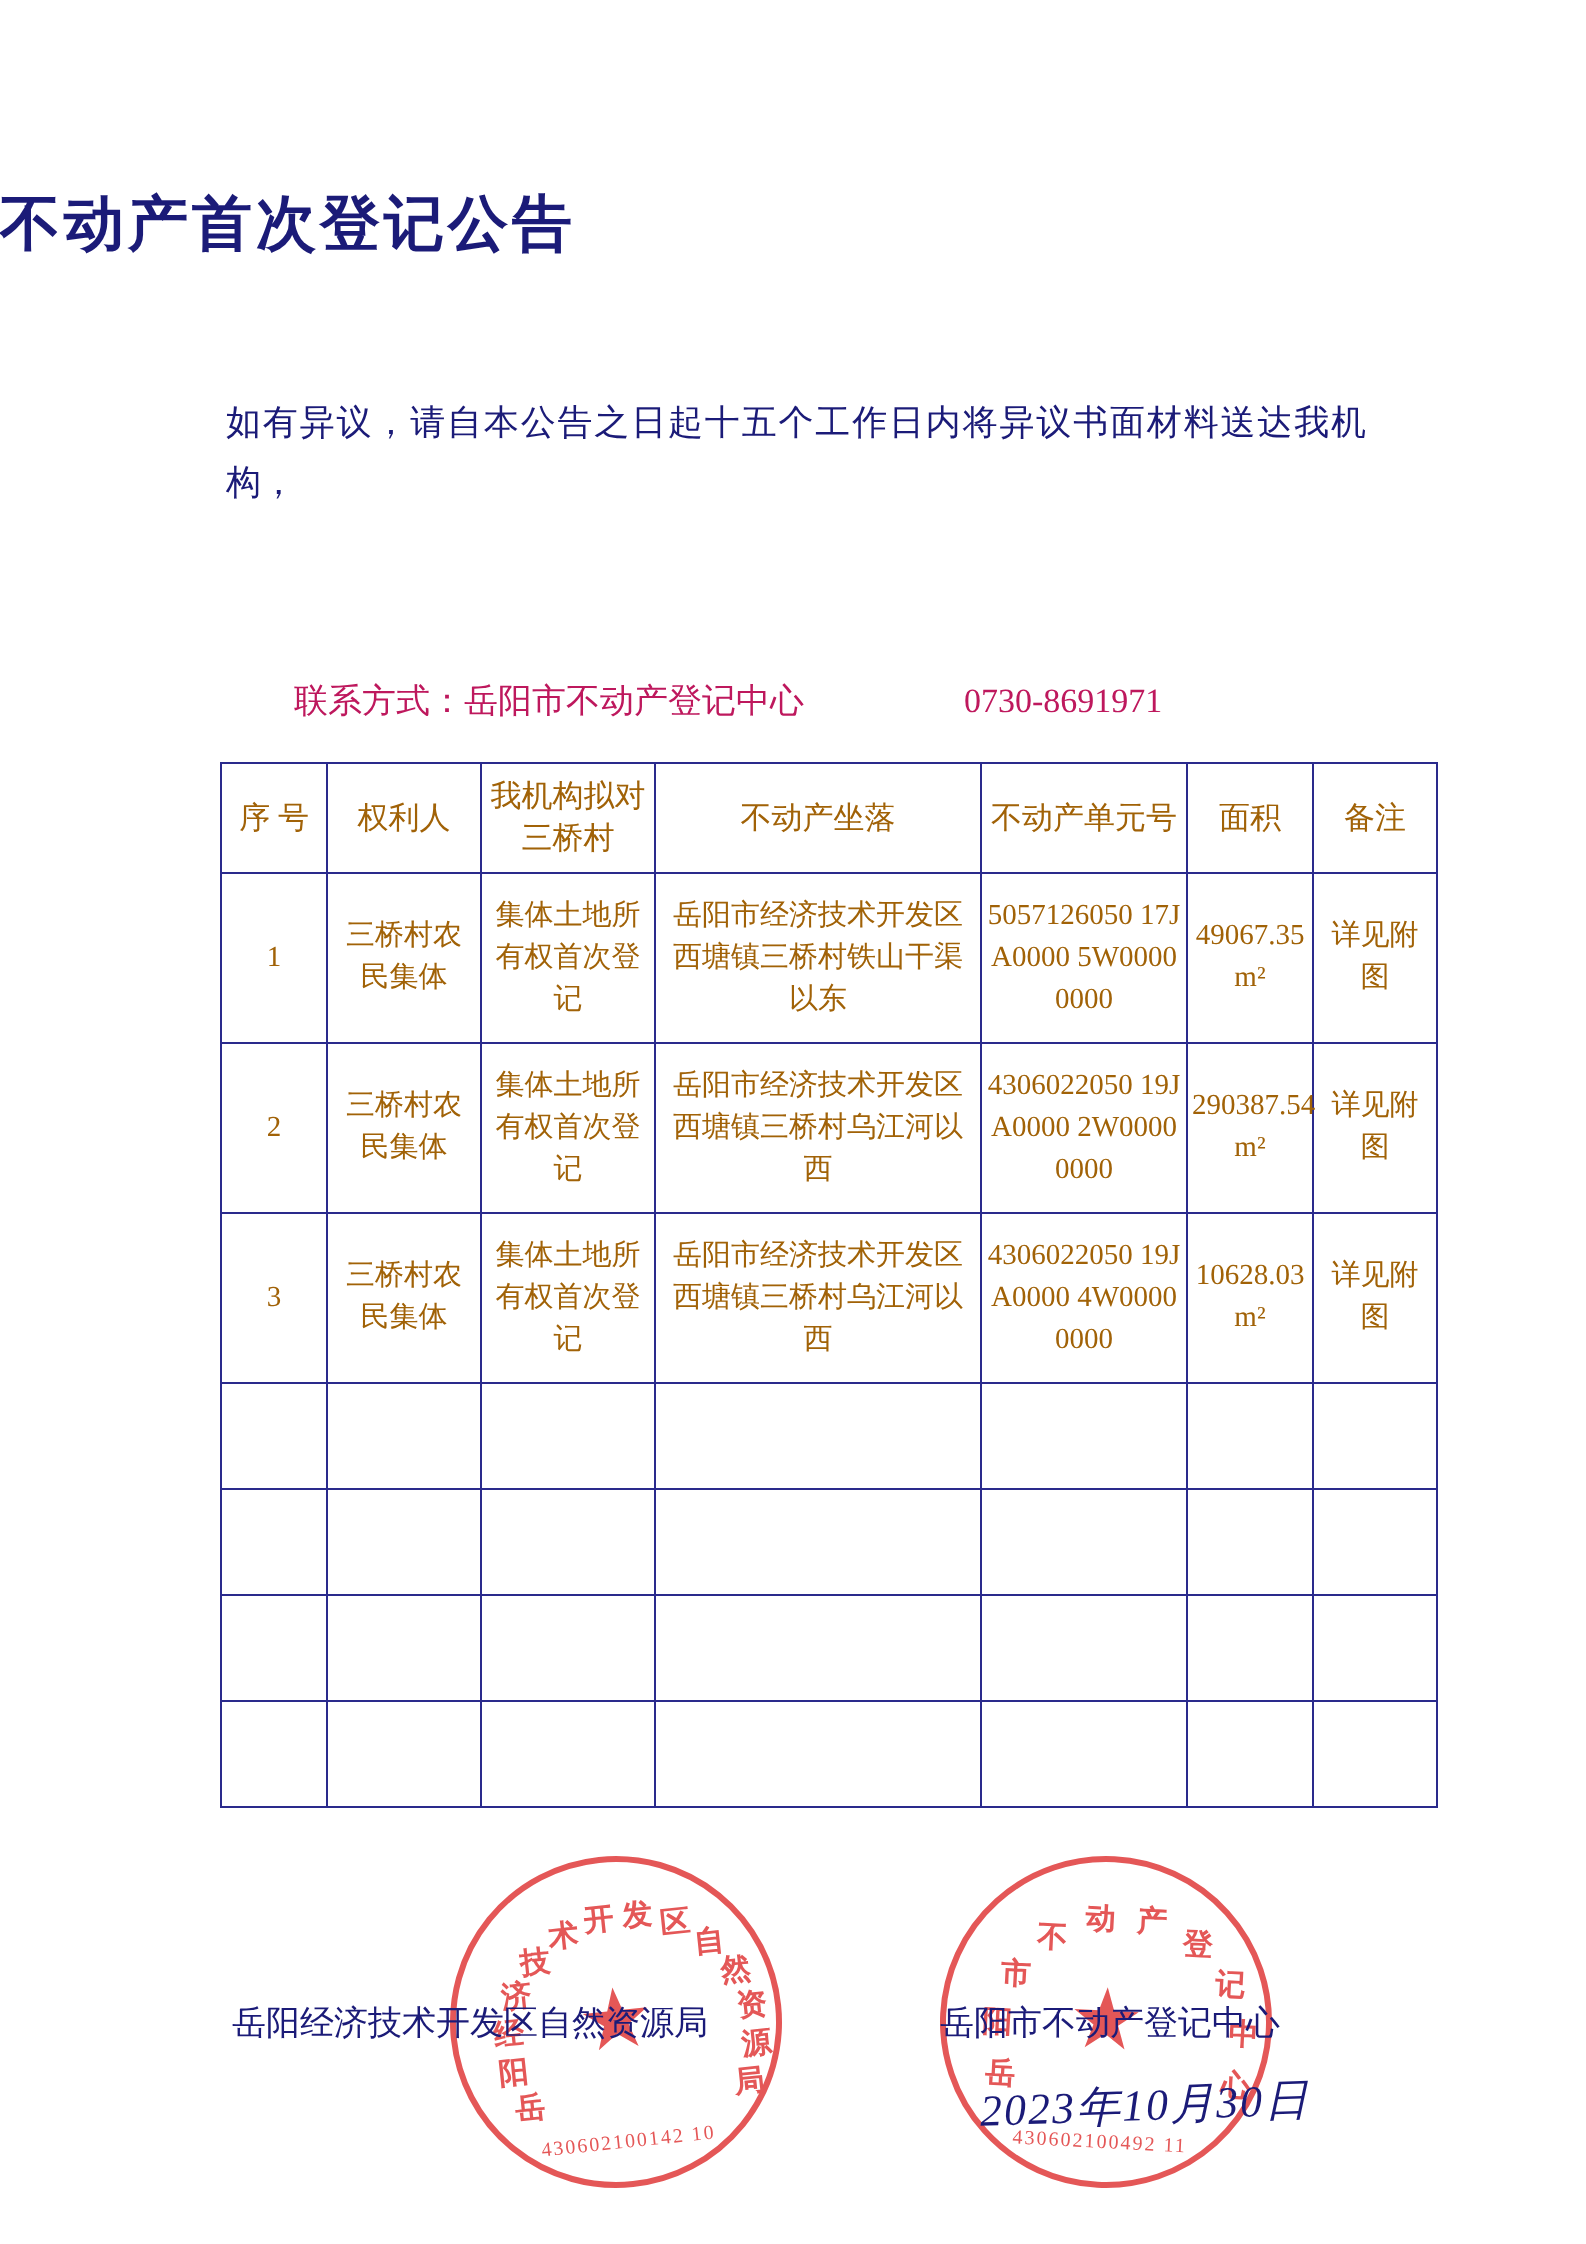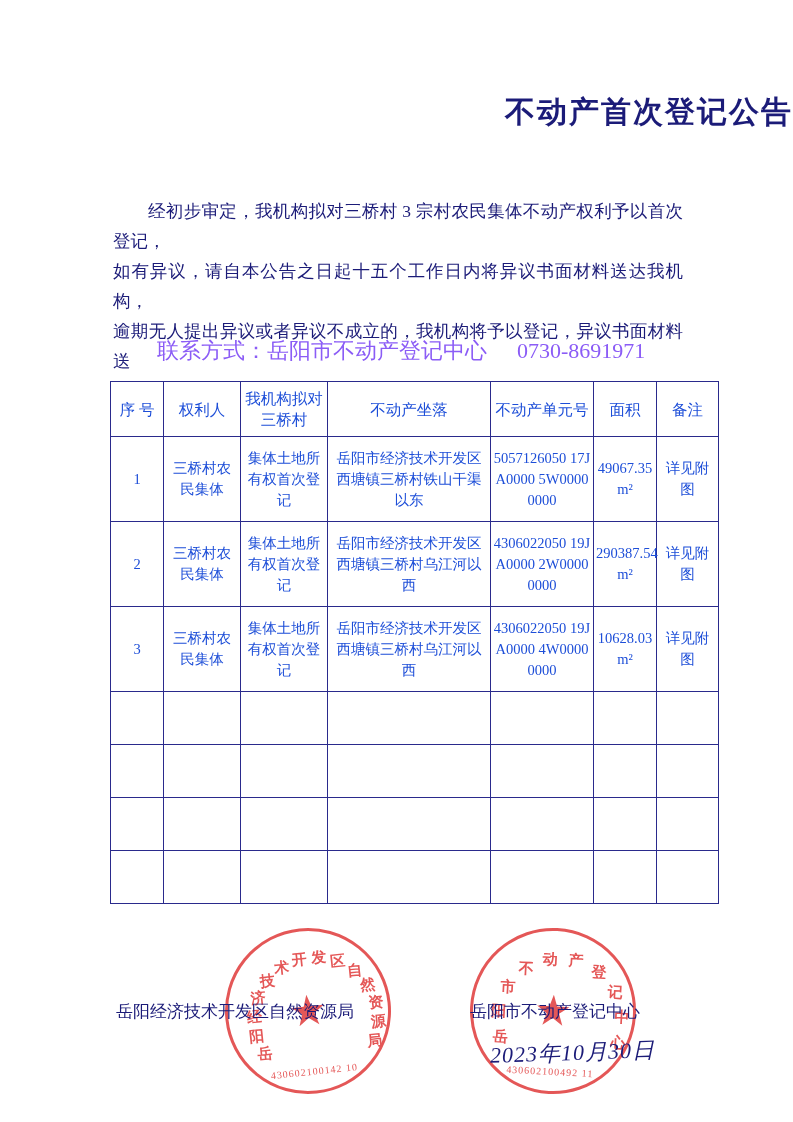--- a/index.html
+++ b/index.html
@@ -19,21 +19,21 @@
     position: absolute;
     left: 0; top: 0;
     width: 793px;
     height: 1122px;
   }
   .doc-title {
     position: absolute;
     left: 0;
     top: 92px;
     width: 793px;
-    text-align: right;
+    text-align: left;
     font-size: 30px;
     font-weight: 700;
     letter-spacing: 2px;
     color: #1b1b78;
   }
   .body-text {
     position: absolute;
     left: 113px;
     top: 196px;
     width: 570px;
@@ -51,44 +51,44 @@
   .addr-line {
     display: inline-block;
     border-bottom: 1px solid #1b1b78;
     padding: 0 2px 1px 2px;
   }
   .contact-block {
     position: absolute;
     left: 113px;
     top: 337px;
     width: 600px;
-    font-size: 22px;
+    font-size: 17px;
     line-height: 27px;
-    color: #8b5cf6;
+    color: #be185d;
   }
   .contact-row {
     display: block;
     white-space: pre;
   }
   .contact-label {
     display: inline-block;
     text-indent: 2em;
   }
   .contact-name {
     display: inline-block;
     width: 250px;
   }
   table.main-table {
     position: absolute;
     left: 110px;
     top: 381px;
     width: 573px;
     border-collapse: collapse;
     table-layout: fixed;
-    color: #1d4ed8;
+    color: #a16207;
   }
   table.main-table td, table.main-table th {
     border: 1px solid #2a2a8c;
     text-align: center;
     vertical-align: middle;
     font-size: 14.5px;
     line-height: 21px;
     padding: 2px 2px;
     font-weight: normal;
   }
@@ -206,23 +206,21 @@
   }
 </style>
 </head>
 <body>
 
 <div class="page">
 
   <div class="doc-title">不动产首次登记公告</div>
 
   <div class="body-text">
-    <p class="indent">经初步审定，我机构拟对三桥村 3 宗村农民集体不动产权利予以首次登记，</p>
     <p>如有异议，请自本公告之日起十五个工作日内将异议书面材料送达我机构，</p>
-    <p>逾期无人提出异议或者异议不成立的，我机构将予以登记，异议书面材料送</p>
   </div>
 
   <div class="contact-block">
     <span class="contact-row"><span class="contact-label">联系方式：</span><span class="contact-name">岳阳市不动产登记中心</span><span>0730-8691971</span></span>
   </div>
 
   <table class="main-table">
     <thead>
       <tr>
         <td class="col-1">序 号</td>

